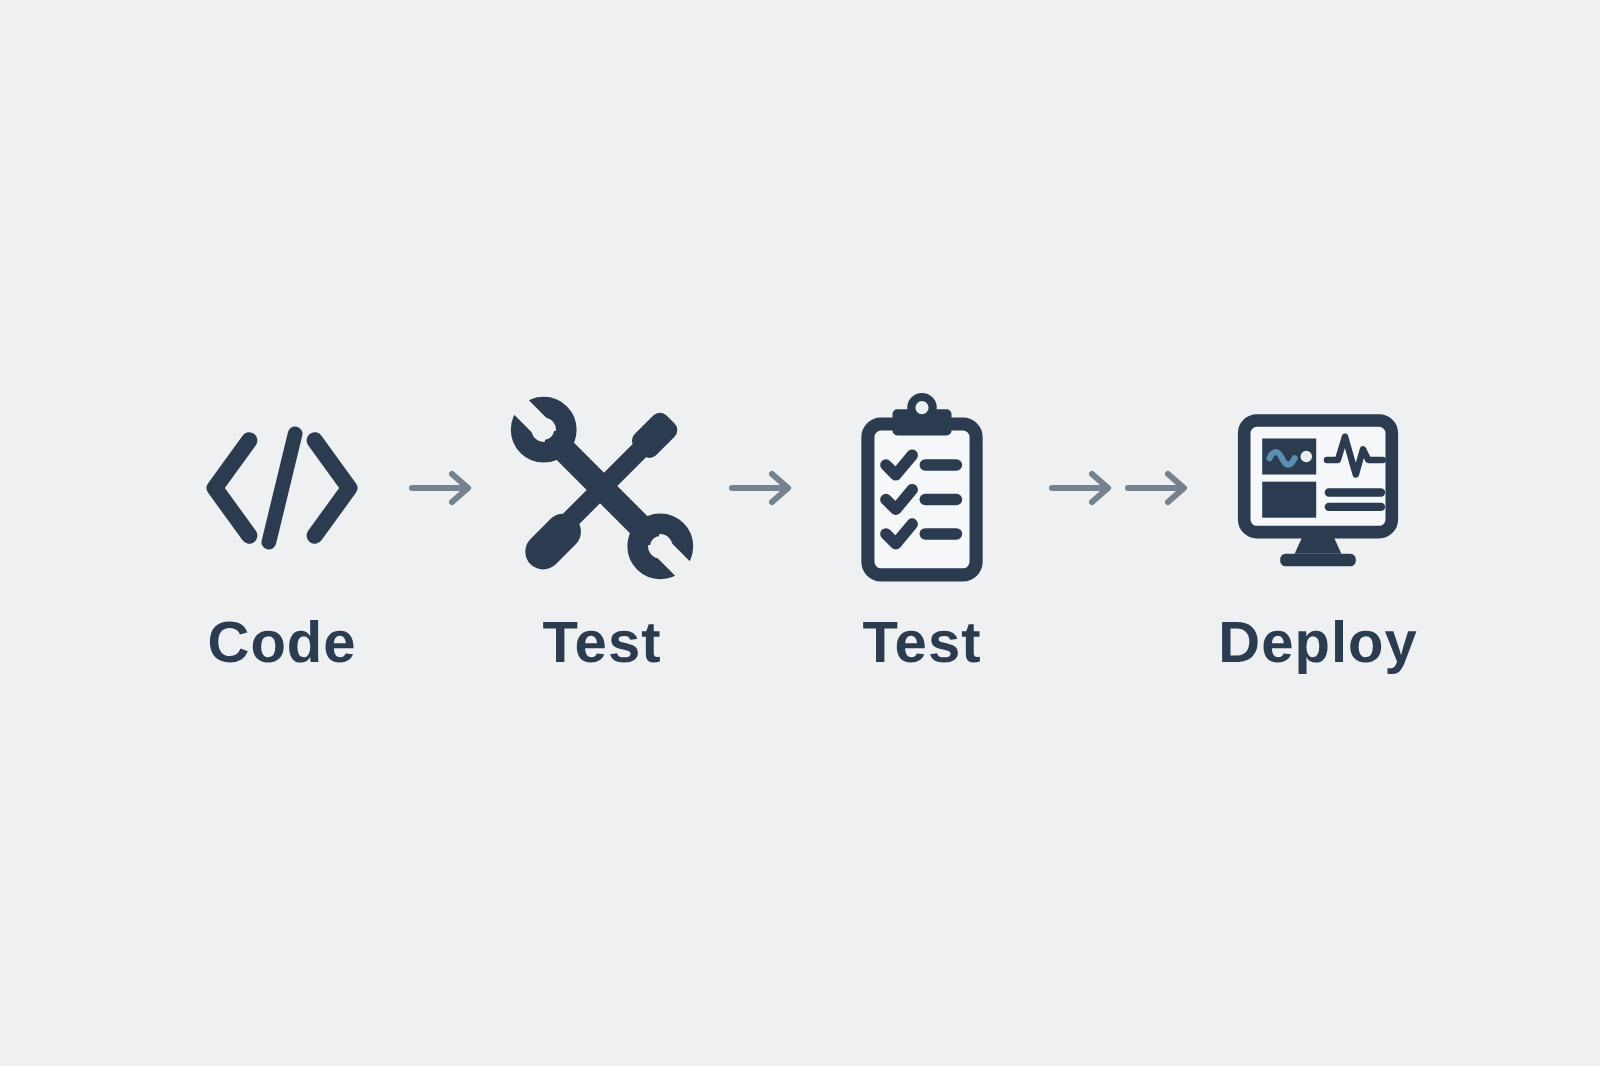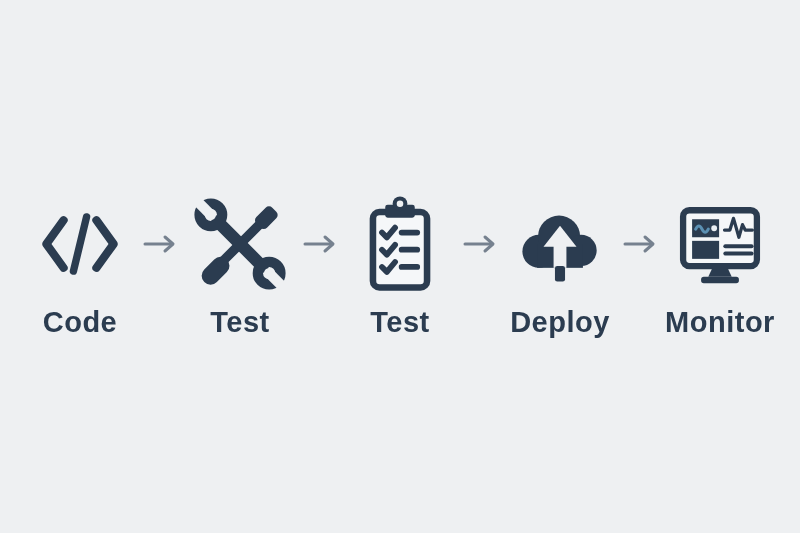--- a/index.html
+++ b/index.html
@@ -125,37 +125,20 @@
       <div class="label">Test</div>
     </div>
 
     <div class="arrowbox">
       <svg width="36" height="24" viewBox="0 0 36 24">
         <line x1="3" y1="12" x2="30" y2="12" stroke="#76818f" stroke-width="3" stroke-linecap="round"></line>
         <polyline points="23,5 31,12 23,19" fill="none" stroke="#76818f" stroke-width="3" stroke-linecap="round" stroke-linejoin="round"></polyline>
       </svg>
     </div>
 
-    <div class="stage">
-      <div class="iconbox">
-        <svg width="92" height="88" viewBox="0 0 100 96">
-
-          <circle cx="27" cy="56" r="18" fill="#2b3c50"></circle>
-          <circle cx="49" cy="40" r="23" fill="#2b3c50"></circle>
-          <circle cx="73" cy="55" r="17" fill="#2b3c50"></circle>
-          <rect x="25" y="48" width="50" height="26" fill="#2b3c50"></rect>
-
-          <polygon points="50,28 32,51 68,51" fill="#eef0f2"></polygon>
-          <rect x="43" y="49" width="14" height="25" fill="#eef0f2"></rect>
-
-          <rect x="44.5" y="72" width="11" height="17" rx="2.5" fill="#2b3c50"></rect>
-        </svg>
-      </div>
-      <div class="label">Deploy</div>
-    </div>
 
     <div class="arrowbox">
       <svg width="36" height="24" viewBox="0 0 36 24">
         <line x1="3" y1="12" x2="30" y2="12" stroke="#76818f" stroke-width="3" stroke-linecap="round"></line>
         <polyline points="23,5 31,12 23,19" fill="none" stroke="#76818f" stroke-width="3" stroke-linecap="round" stroke-linejoin="round"></polyline>
       </svg>
     </div>
 
     <div class="stage">
       <div class="iconbox">
@@ -171,17 +154,17 @@
 
           <rect x="19" y="45" width="30" height="20" fill="#2b3c50"></rect>
 
           <line x1="56" y1="51" x2="85" y2="51" stroke="#2b3c50" stroke-width="4.6" stroke-linecap="round"></line>
           <line x1="56" y1="59" x2="85" y2="59" stroke="#2b3c50" stroke-width="4.6" stroke-linecap="round"></line>
 
           <path d="M42,74 h16 l5,11 h-26 z" fill="#2b3c50"></path>
           <rect x="29" y="85" width="42" height="7" rx="3" fill="#2b3c50"></rect>
         </svg>
       </div>
-      <div class="label">Monitor</div>
+      <div class="label">Deploy</div>
     </div>
 
   </div>
 </div>
 
 </body></html>

